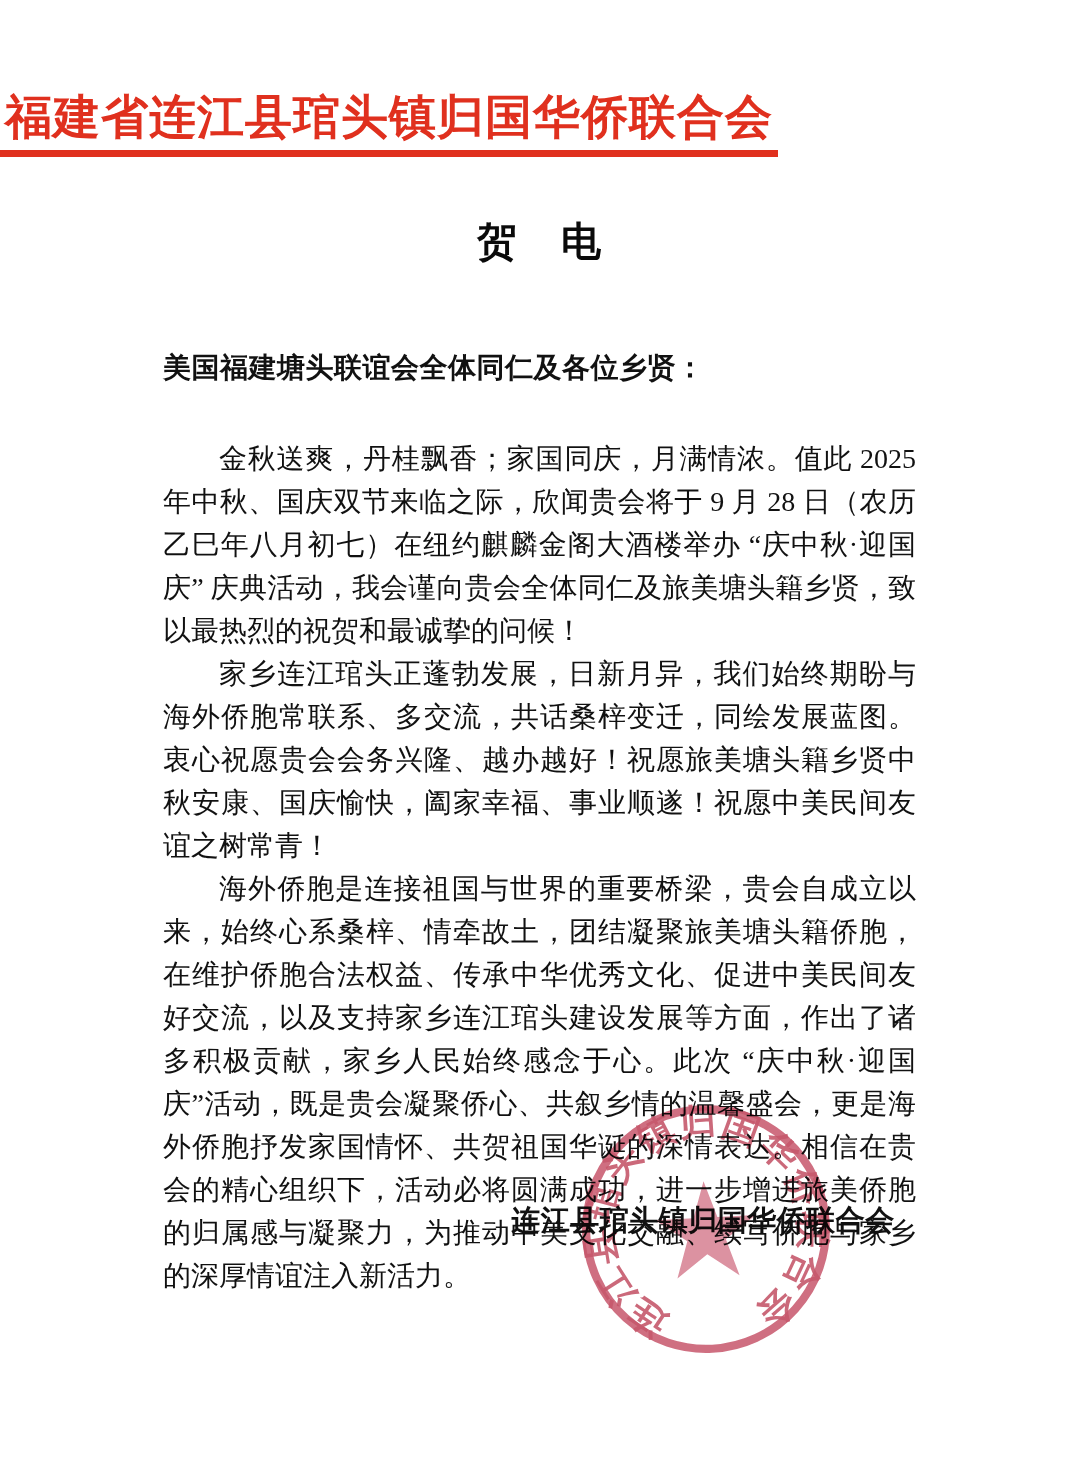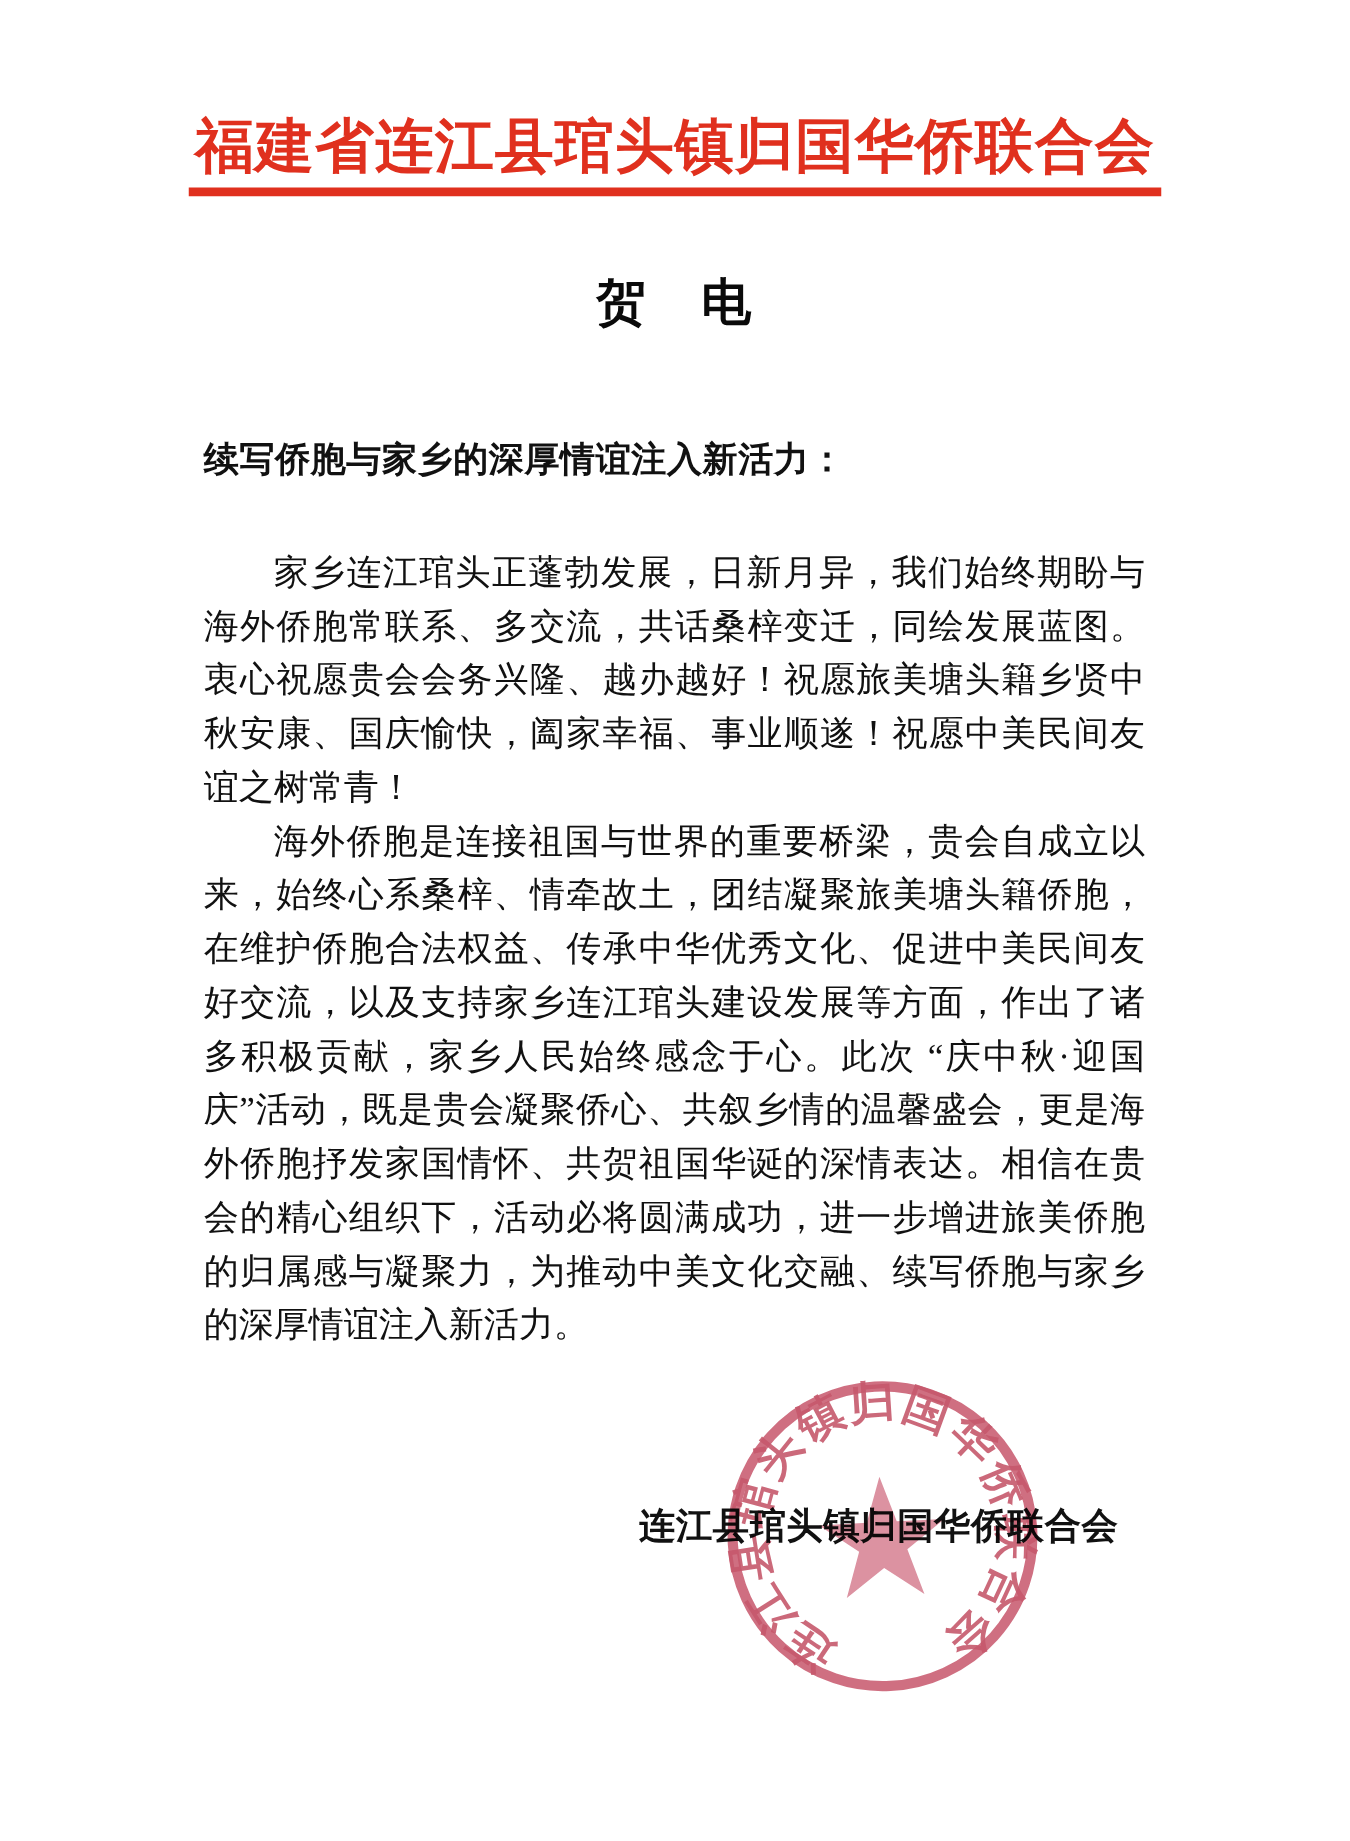--- a/index.html
+++ b/index.html
@@ -4,21 +4,21 @@
 <style>
   html,body { margin:0; padding:0; background:#ffffff; }
   .page {
     position:relative;
     width:1080px; height:1473px;
     background:#ffffff;
     overflow:hidden;
     font-family:"Liberation Serif","DejaVu Serif",serif;
     color:#111111;
   }
-  .header { position:absolute; top:0; left:0; right:0; text-align:center; }
+  .header { position:absolute; top:0; left:0; right:0; }
   .org-title {
     display:inline-block;
     margin:92px 0 0 0;
     font-family:"Liberation Sans","DejaVu Sans",sans-serif;
     font-weight:bold;
     font-size:47px;
     line-height:1.08;
     letter-spacing:1px;
     color:#e0301e;
     border-bottom:7px solid #e0301e;
@@ -69,23 +69,24 @@
 <body>
 
 <div class="page">
 
   <div class="header">
     <h1 class="org-title">福建省连江县琯头镇归国华侨联合会</h1>
   </div>
 
   <div class="doc-title">贺　电</div>
 
-  <div class="salutation">续写侨胞与家乡的深厚情谊注入新活力：</div>
+  <div class="salutation">美国福建塘头联谊会全体同仁及各位乡贤：</div>
 
   <div class="body-text">
+    <p>金秋送爽，丹桂飘香；家国同庆，月满情浓。值此 2025 年中秋、国庆双节来临之际，欣闻贵会将于 9 月 28 日（农历乙巳年八月初七）在纽约麒麟金阁大酒楼举办 “庆中秋·迎国庆” 庆典活动，我会谨向贵会全体同仁及旅美塘头籍乡贤，致以最热烈的祝贺和最诚挚的问候！</p>
     <p>家乡连江琯头正蓬勃发展，日新月异，我们始终期盼与海外侨胞常联系、多交流，共话桑梓变迁，同绘发展蓝图。衷心祝愿贵会会务兴隆、越办越好！祝愿旅美塘头籍乡贤中秋安康、国庆愉快，阖家幸福、事业顺遂！祝愿中美民间友谊之树常青！</p>
     <p>海外侨胞是连接祖国与世界的重要桥梁，贵会自成立以来，始终心系桑梓、情牵故土，团结凝聚旅美塘头籍侨胞，在维护侨胞合法权益、传承中华优秀文化、促进中美民间友好交流，以及支持家乡连江琯头建设发展等方面，作出了诸多积极贡献，家乡人民始终感念于心。此次 “庆中秋·迎国庆”活动，既是贵会凝聚侨心、共叙乡情的温馨盛会，更是海外侨胞抒发家国情怀、共贺祖国华诞的深情表达。相信在贵会的精心组织下，活动必将圆满成功，进一步增进旅美侨胞的归属感与凝聚力，为推动中美文化交融、续写侨胞与家乡的深厚情谊注入新活力。</p>
   </div>
 
   <div class="sig">
     <div class="sig-org">连江县琯头镇归国华侨联合会</div>
   </div>
 
   <div class="stamp">
     <svg viewBox="0 0 250 250" xmlns="http://www.w3.org/2000/svg">

